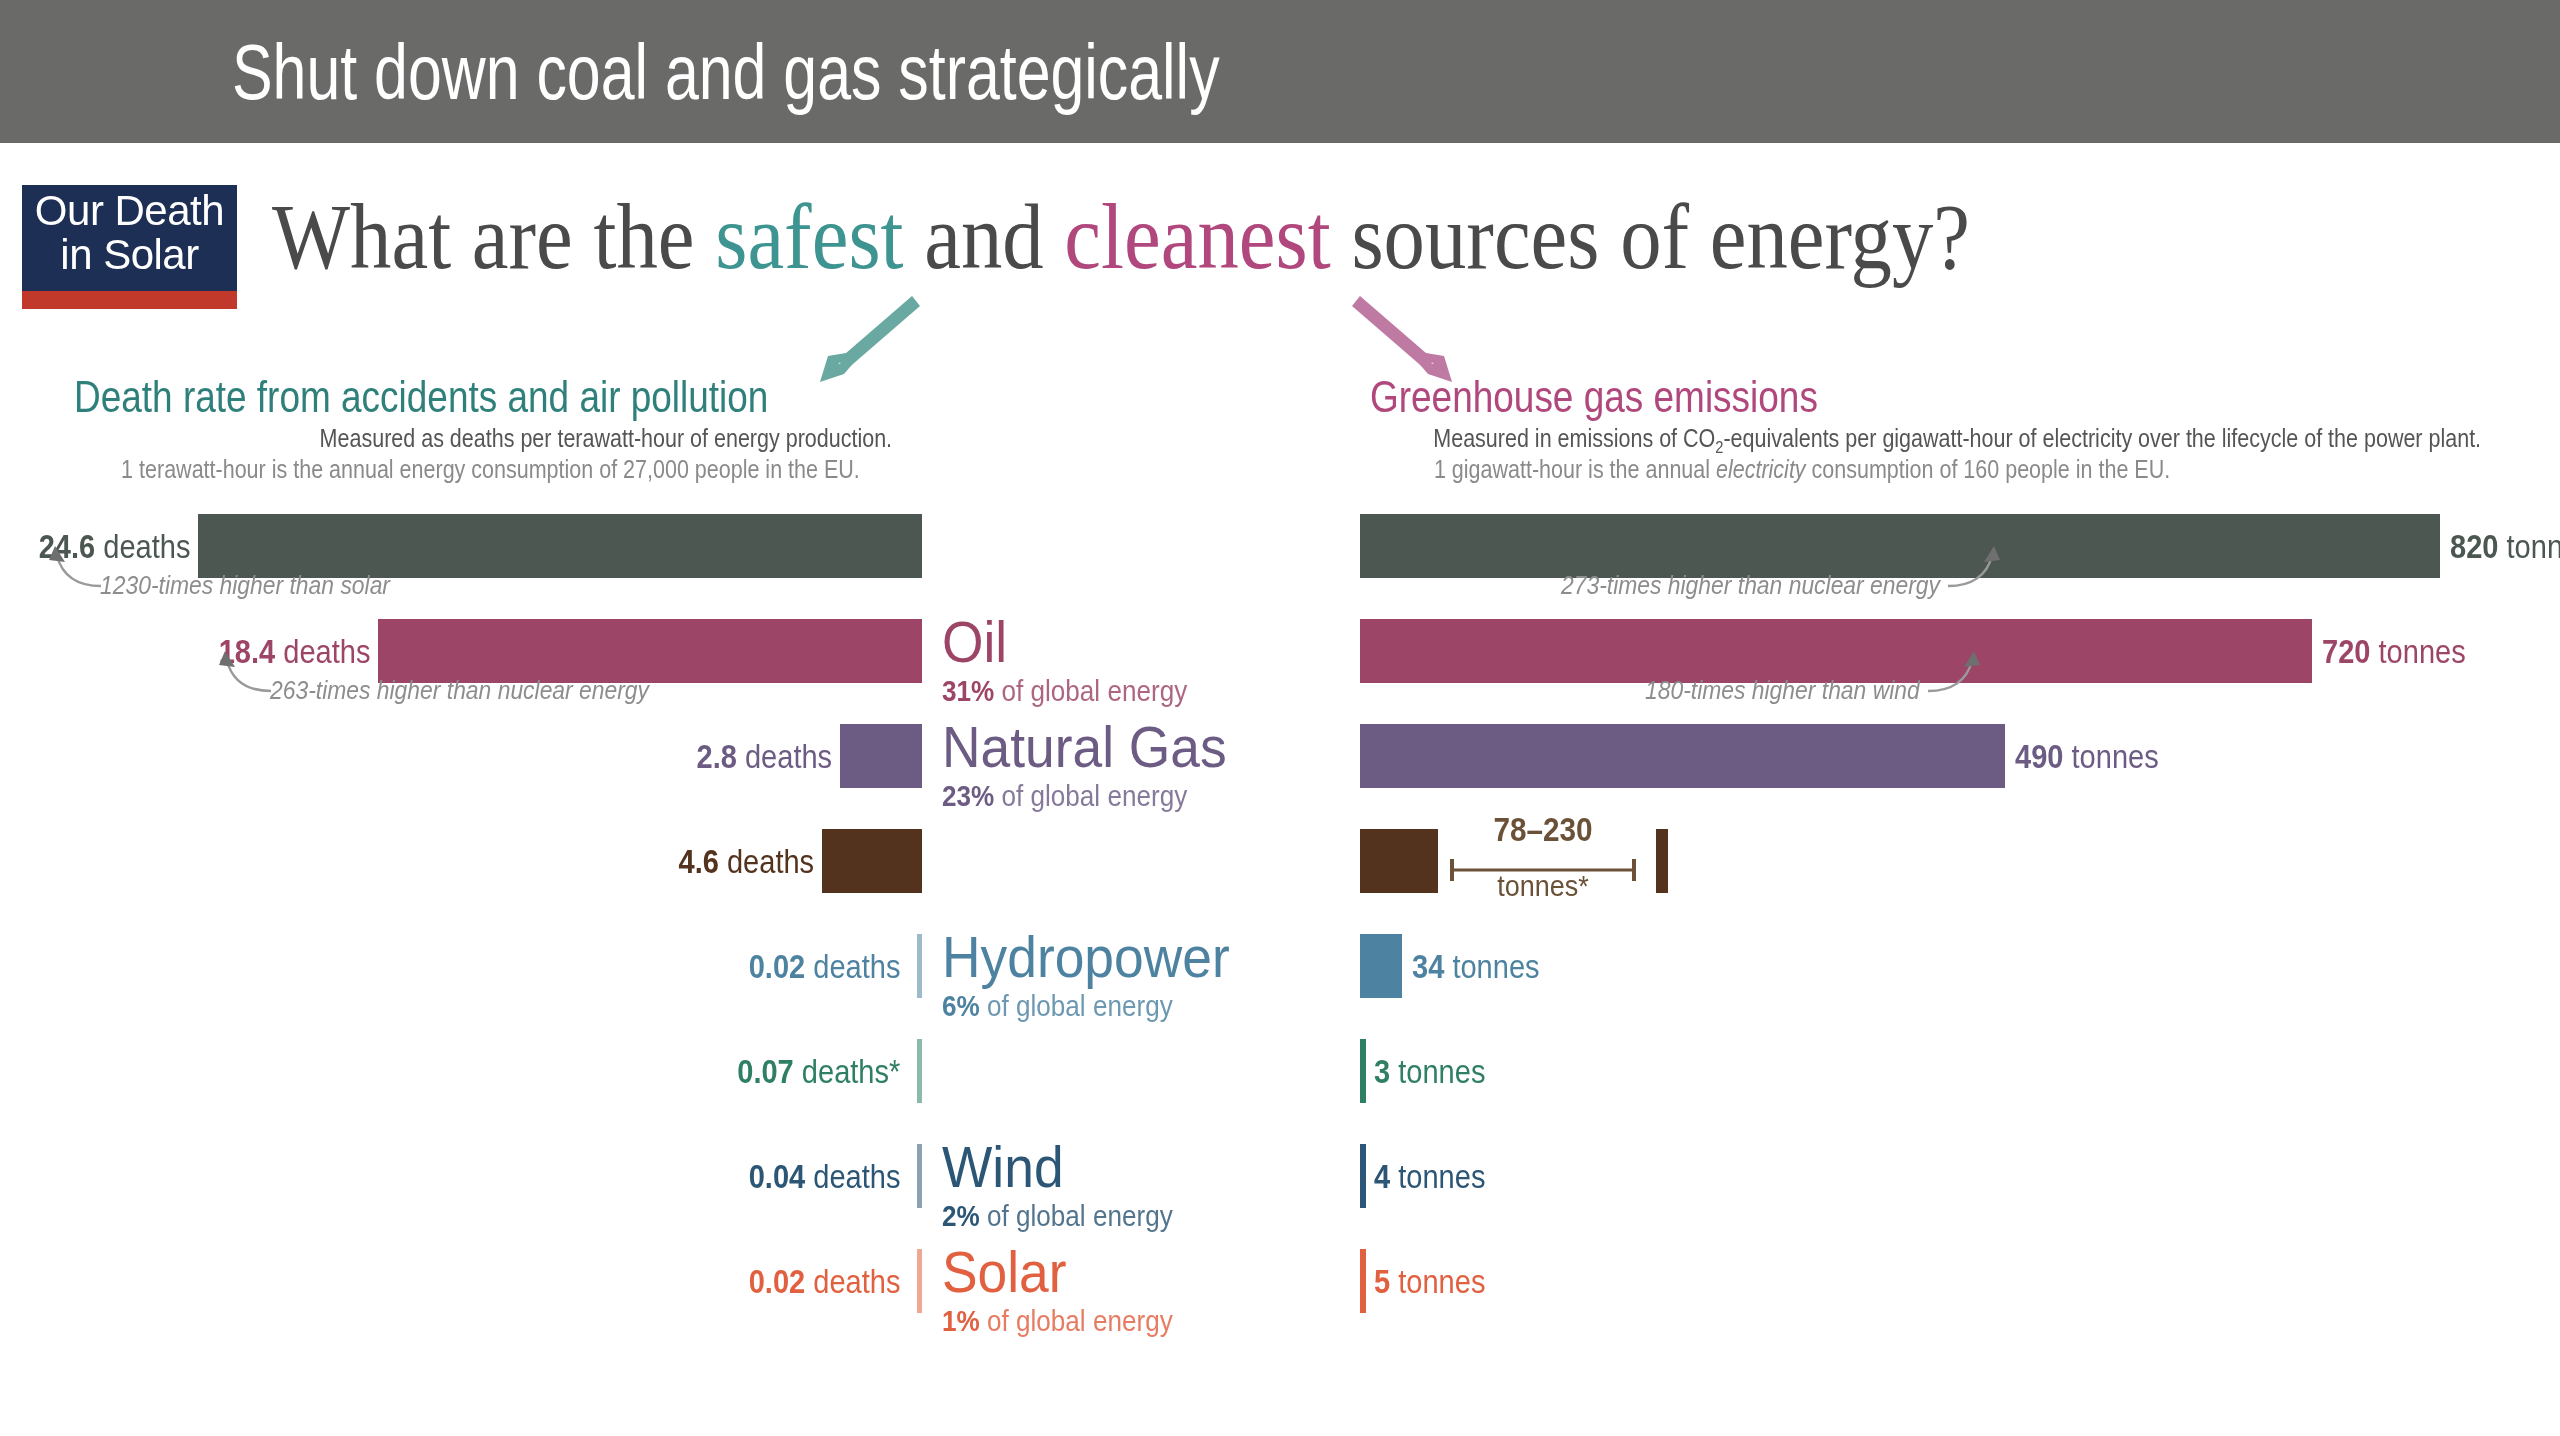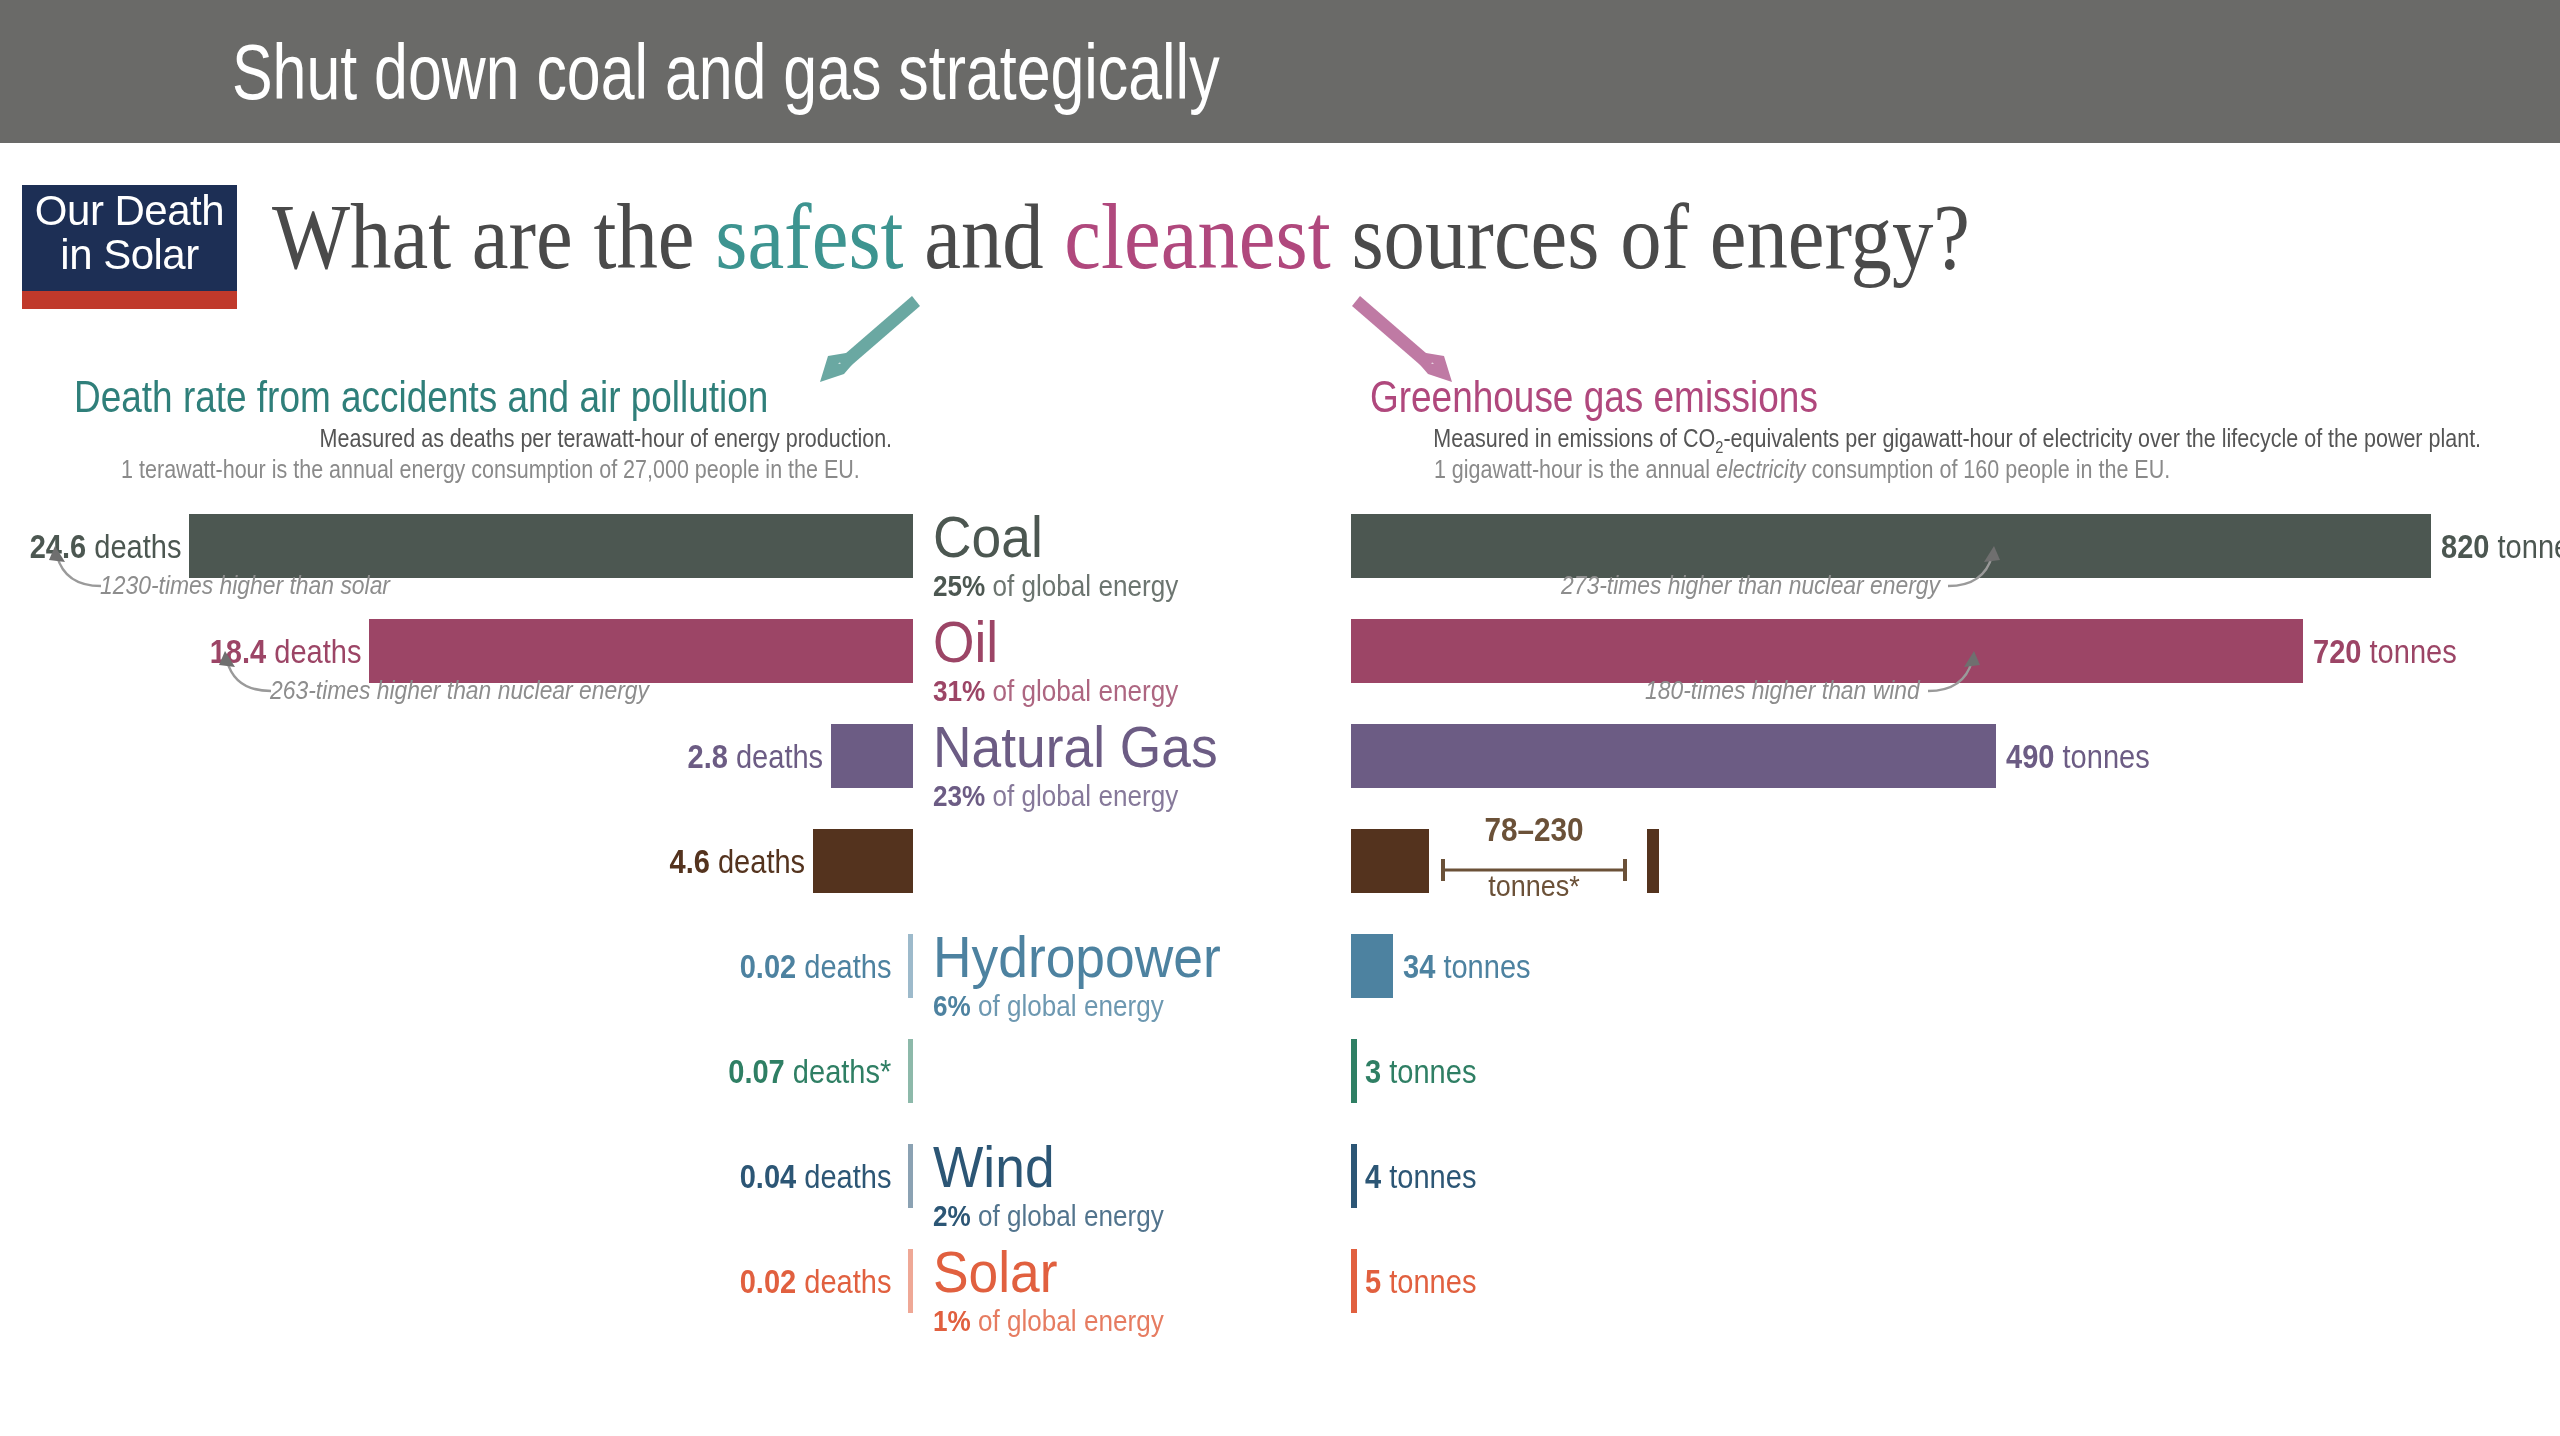--- a/index.html
+++ b/index.html
@@ -72,21 +72,21 @@
   .col-sub2 { color: #8a8a8a; }
 
   .lsub1 { left: 273px; top: 424px; font-size: 25px; }
   .lsub2 { left: 61px;  top: 455px; font-size: 25px; }
   .rsub1 { left: 1348px; top: 424px; font-size: 25px; }
   .rsub2 { left: 1374px; top: 455px; font-size: 25px; }
   .rsub2 em { font-style: italic; }
   .rsub1 sub { font-size: 17px; }
 
   
-  .rows { position: absolute; left: 3px; top: 0; width: 2252px; height: 1436px; }
+  .rows { position: absolute; left: 12px; top: 0; width: 2252px; height: 1436px; }
   .row { position: absolute; left: 0; width: 2560px; }
   .lbar-fill { position: absolute; right: 0; top: 0; height: 100%; }
   .lbar-tick { position: absolute; right: 0; top: 0; width: 5px; height: 100%; }
 
   .lval {
     position: absolute; white-space: nowrap; text-align: right;
     font-family: "Liberation Sans Narrow", "Liberation Sans", sans-serif;
     font-size: 33px; transform: scaleX(0.88); transform-origin: right center;
   }
   .lval b { font-weight: 700; }
@@ -170,24 +170,20 @@
   <div class="col-sub col-sub2 lsub2">1 terawatt-hour is the annual energy consumption of 27,000 people in the EU.</div>
 
   <div class="col-title col-right-title">Greenhouse gas emissions</div>
   <div class="col-sub rsub1"><span>Measured in emissions of CO</span><sub>2</sub><span>-equivalents per gigawatt-hour of electricity over the lifecycle of the power plant.</span></div>
   <div class="col-sub col-sub2 rsub2"><span>1 gigawatt-hour is the annual </span><em>electricity</em><span> consumption of 160 people in the EU.</span></div>
 
   <div class="rows" id="rows-container">
       <div class="row" style="top: 514px; height: 64px;">
         <div class="lbar-fill" style="left: 186px; width: 724px; background: rgb(76, 87, 81);"></div>
         <div class="lval" style="right: 2382px; top: 14px; color: rgb(76, 87, 81);"><b>24.6</b><span> deaths</span></div>
-        <div class="name-block" style="top: -6px;">
-          <div class="src-name" style="font-size: 58px; color: rgb(76, 87, 81);">Coal</div>
-          <div class="src-share" style="color: rgb(76, 87, 81);"><b>25%</b><span> of global energy</span></div>
-        </div>
         <div class="rbar" style="width: 1080px; background: rgb(76, 87, 81);"></div>
         <div class="rval" style="left: 2438px; top: 14px; color: rgb(76, 87, 81);"><b>820</b><span> tonnes</span></div>
       </div>
       <div class="row" style="top: 619px; height: 64px;">
         <div class="lbar-fill" style="left: 366px; width: 544px; background: rgb(156, 69, 102);"></div>
         <div class="lval" style="right: 2202px; top: 14px; color: rgb(156, 69, 102);"><b>18.4</b><span> deaths</span></div>
         <div class="name-block" style="top: -6px;">
           <div class="src-name" style="font-size: 58px; color: rgb(156, 69, 102);">Oil</div>
           <div class="src-share" style="color: rgb(156, 69, 102);"><b>31%</b><span> of global energy</span></div>
         </div>

